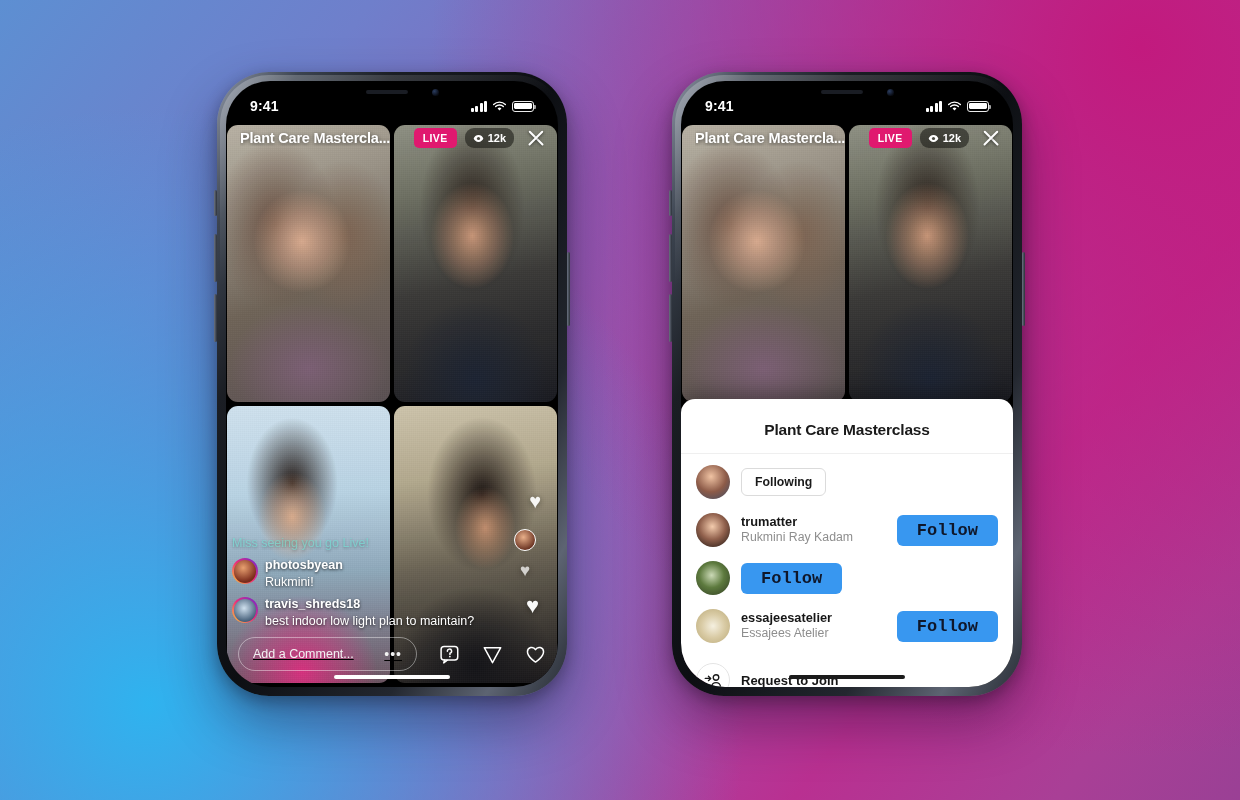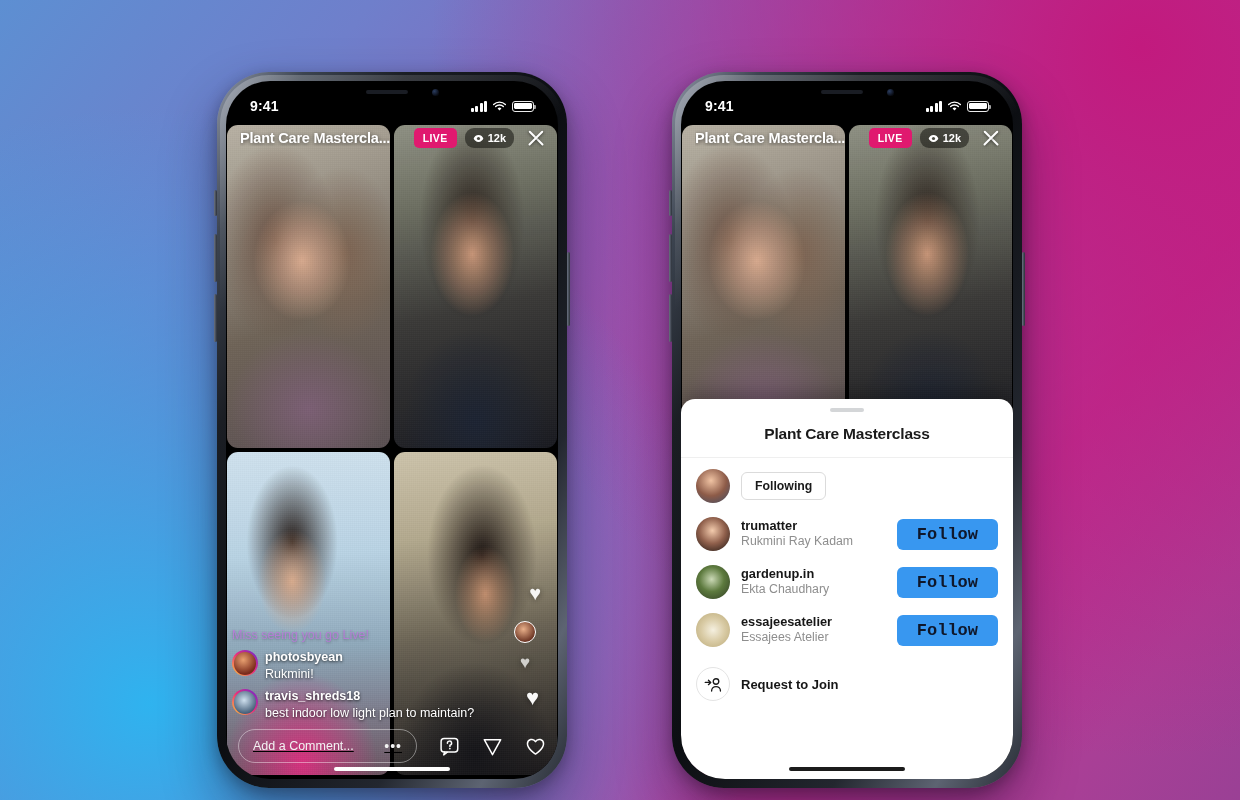--- a/index.html
+++ b/index.html
@@ -9,21 +9,21 @@
   }
   body {
     background:
       radial-gradient(circle at 12% 88%, #2fb3ef 0%, rgba(47,179,239,0) 46%),
       radial-gradient(circle at 92% 6%, #c21a7e 0%, rgba(194,26,126,0) 52%),
       linear-gradient(128deg, #5d8fd2 0%, #6f7fcb 20%, #8a62bb 42%, #a84aa6 60%, #b93091 76%, #a93f96 90%, #9a4095 100%);
     position: relative;
   }
 
   
-  .phone { position: absolute; width: 350px; height: 716px; }
+  .phone { position: absolute; width: 350px; height: 624px; }
   .phone.left  { left: 217px; top: 72px; }
   .phone.right { left: 672px; top: 72px; }
 
   .frame {
     position: absolute; inset: 0; border-radius: 52px;
     background: linear-gradient(118deg,#8f97a6 0%,#3c4450 12%,#1b1e24 26%,#0c0e12 50%,#23272f 74%,#5d6472 88%,#262b33 100%);
     box-shadow: 0 26px 54px rgba(20,10,40,.40), 0 5px 16px rgba(0,0,0,.30);
   }
   .frame::after {
     content: ""; position: absolute; inset: 3px; border-radius: 49px;
@@ -172,21 +172,21 @@
   .cmt-body { min-width: 0; }
   .cmt-name {
     color: #fff; font-size: 12.5px; font-weight: bold; line-height: 1.25;
     text-shadow: 0 1px 3px rgba(0,0,0,.75);
   }
   .cmt-text {
     color: #fff; font-size: 12.5px; line-height: 1.3; white-space: nowrap;
     text-shadow: 0 1px 3px rgba(0,0,0,.75);
   }
   .cmt.fading { opacity: .45; }
-  .cmt.fading .cmt-name, .cmt.fading .cmt-text { color: #d946ef; }
+  .cmt.fading .cmt-name, .cmt.fading .cmt-text { color: #5eead4; }
 
   
   .hearts { position: absolute; right: 14px; bottom: 66px; width: 40px; height: 150px; z-index: 24; }
   .heart { position: absolute; color: #fff; filter: drop-shadow(0 1px 3px rgba(0,0,0,.4)); }
   .h1 { right: 5px;  bottom: 2px;   font-size: 22px; opacity: .97; }
   .h2 { right: 14px; bottom: 40px;  font-size: 17px; opacity: .72; }
   .h3 { right: 3px;  bottom: 108px; font-size: 20px; opacity: .92; }
   .heart-av {
     position: absolute; right: 8px; bottom: 70px; width: 22px; height: 22px;
     border-radius: 50%; border: 1.6px solid #fff;
@@ -451,24 +451,20 @@
           <div class="srow-av a2"></div>
           <div class="srow-txt">
             <div class="srow-user">trumatter</div>
             <div class="srow-sub">Rukmini Ray Kadam</div>
           </div>
           <button class="btn-follow">Follow</button>
         </div>
 
         <div class="srow">
           <div class="srow-av a3"></div>
-          <div class="srow-txt">
-            <div class="srow-user">gardenup.in</div>
-            <div class="srow-sub">Ekta Chaudhary</div>
-          </div>
           <button class="btn-follow">Follow</button>
         </div>
 
         <div class="srow">
           <div class="srow-av a4"></div>
           <div class="srow-txt">
             <div class="srow-user">essajeesatelier</div>
             <div class="srow-sub">Essajees Atelier</div>
           </div>
           <button class="btn-follow">Follow</button>

